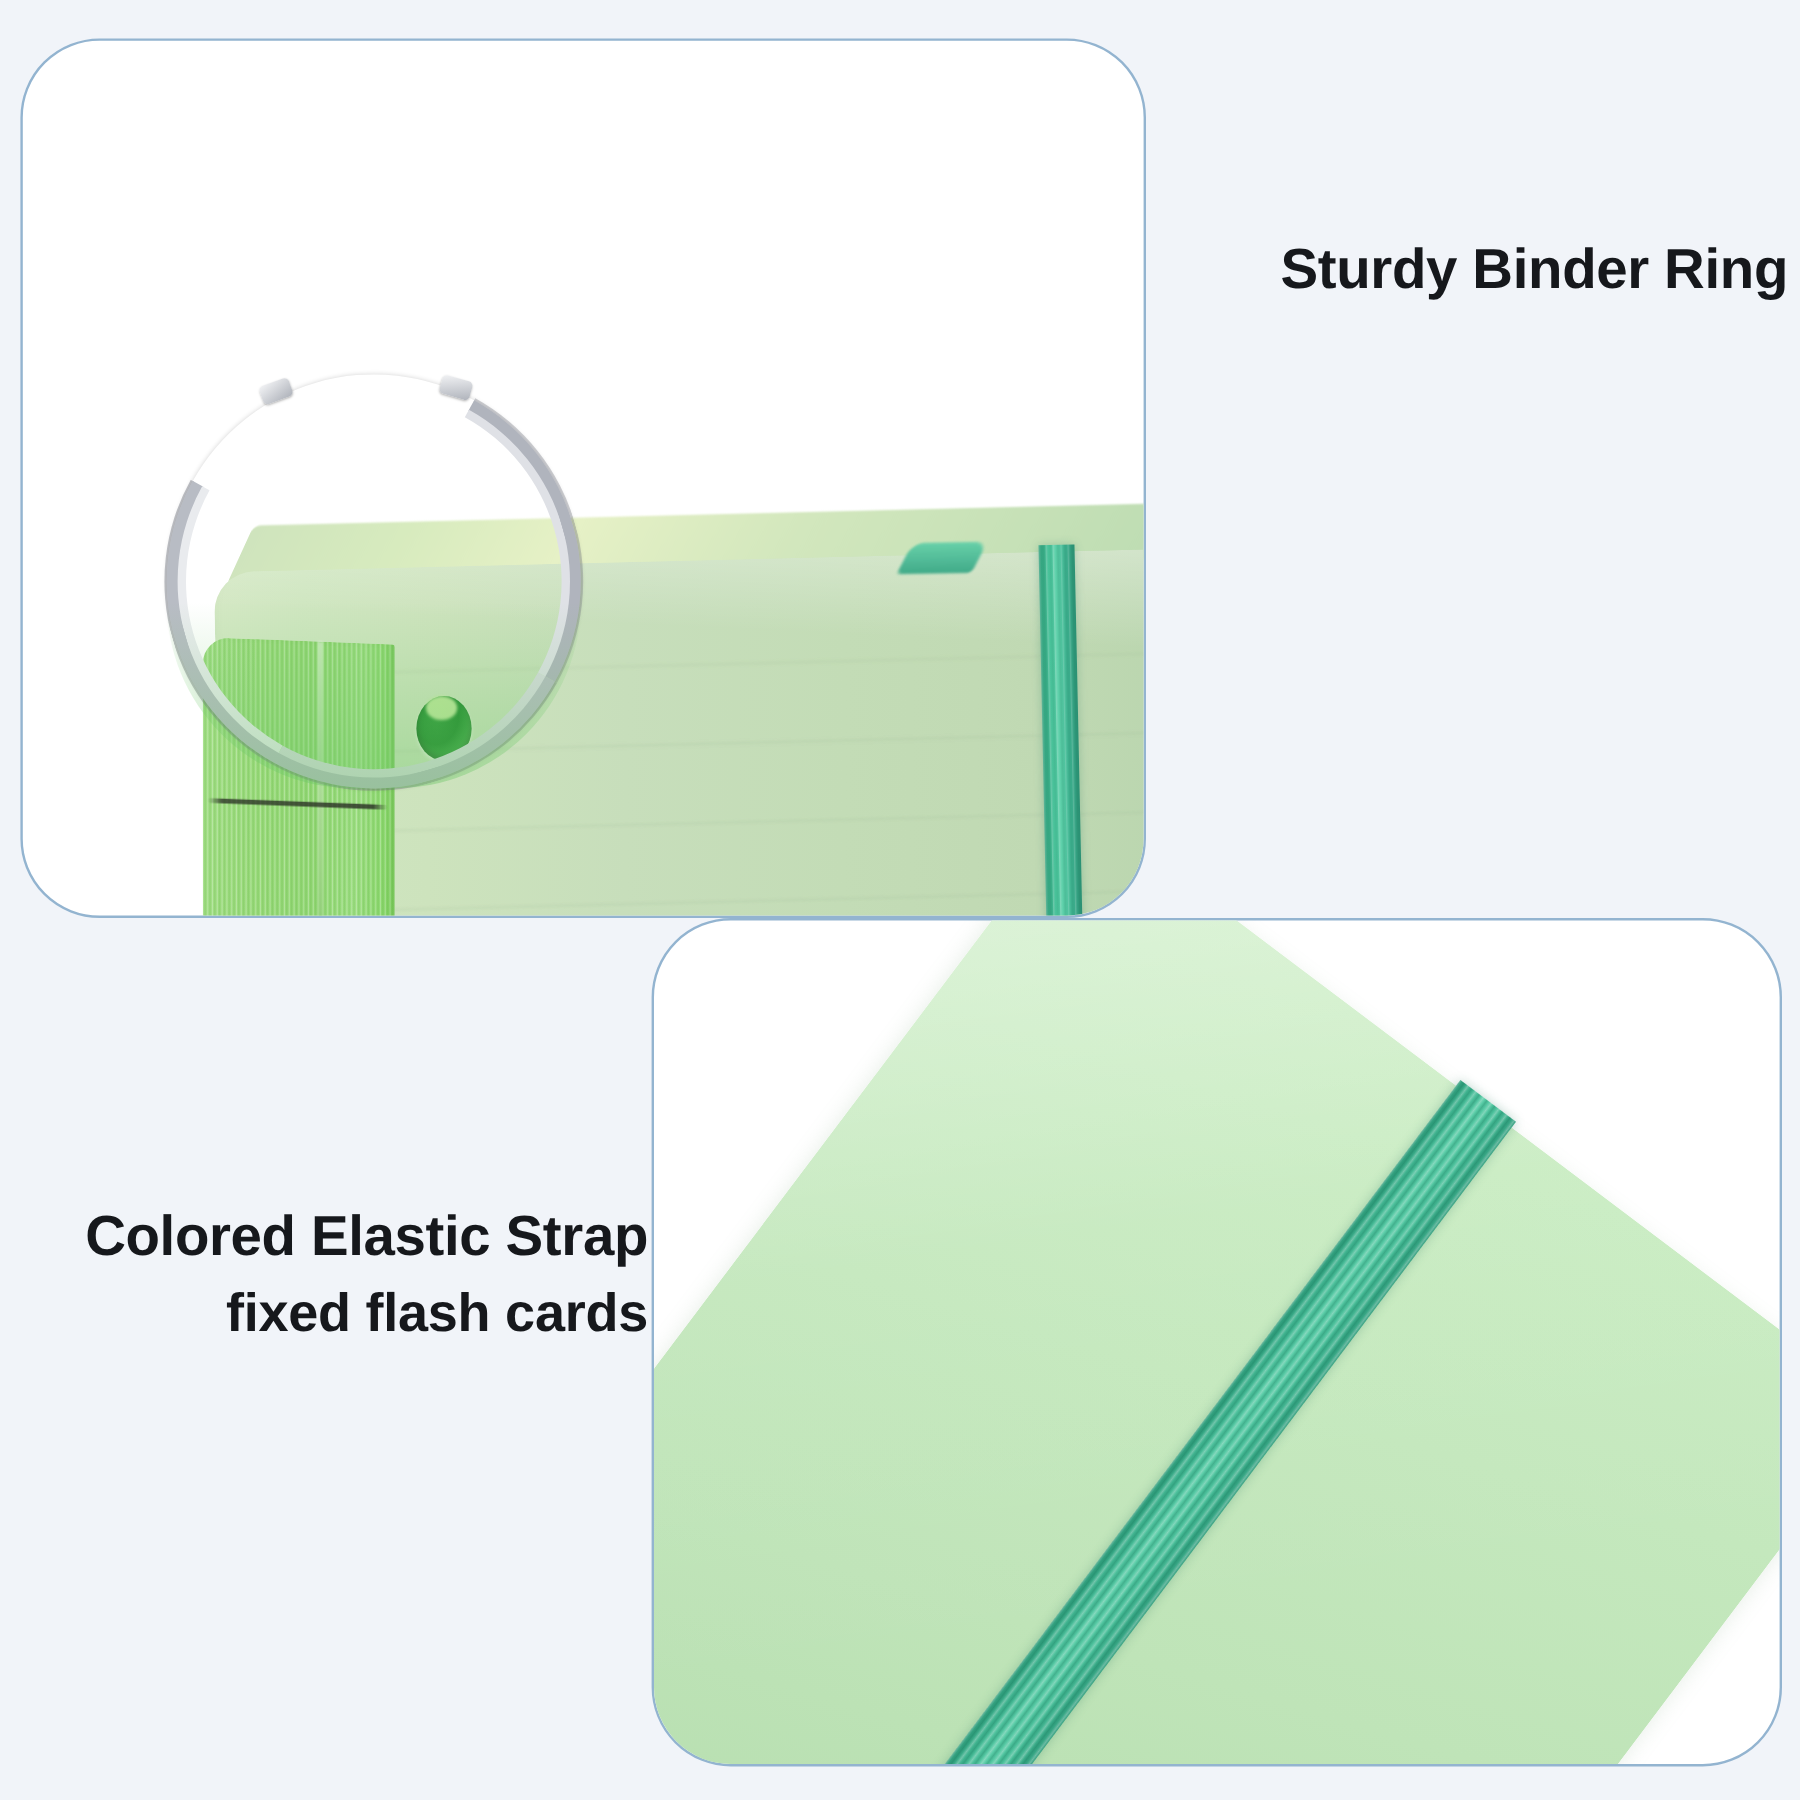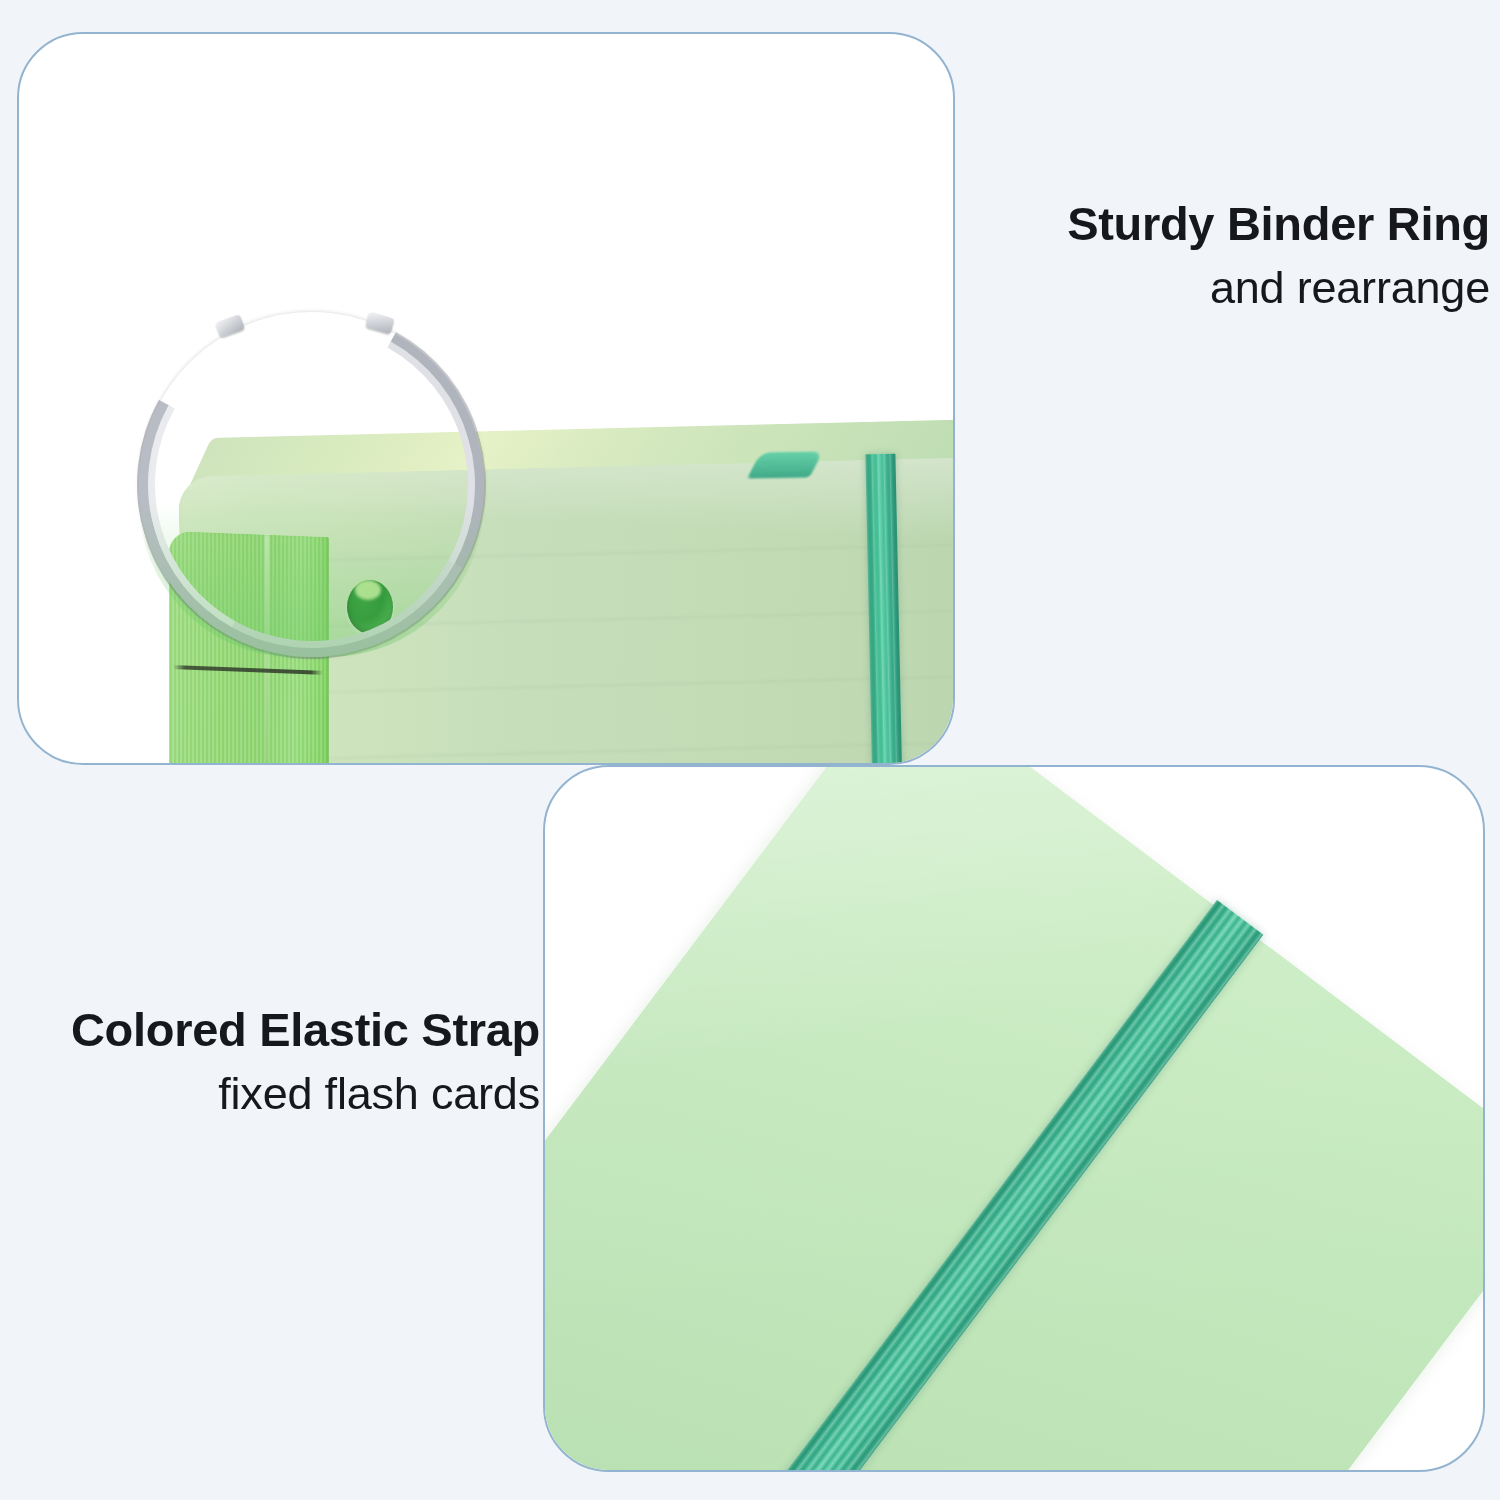--- a/index.html
+++ b/index.html
@@ -308,30 +308,29 @@
       <div class="ring-tip" id="ring-tip-left"></div>
       <div class="ring-tip" id="ring-tip-right"></div>
       <div class="ring-tint"></div>
     </div>
 
   </div>
 </div>
 
 <div class="textblock" id="text-ring">
   <div class="feature-title">Sturdy Binder Ring</div>
-  <div class="feature-sub" style="margin-top:0;">and rearrange</div>
 </div>
 
 <div class="panel" id="panel-bottom">
   <div class="deck2-wrap">
     <div class="deck2">
       <div class="deck2-top"></div>
       <div class="deck2-side"></div>
       <div class="strap2"></div>
 
     </div>
   </div>
 </div>
 
 <div class="textblock" id="text-strap">
   <div class="feature-title">Colored Elastic Strap</div>
-  <div class="feature-sub" style="margin-top:0;">fixed flash cards</div>
+  <div class="feature-sub" style="margin-top:0;font-weight:bold;">fixed flash cards</div>
 </div>
 
 </body></html>

